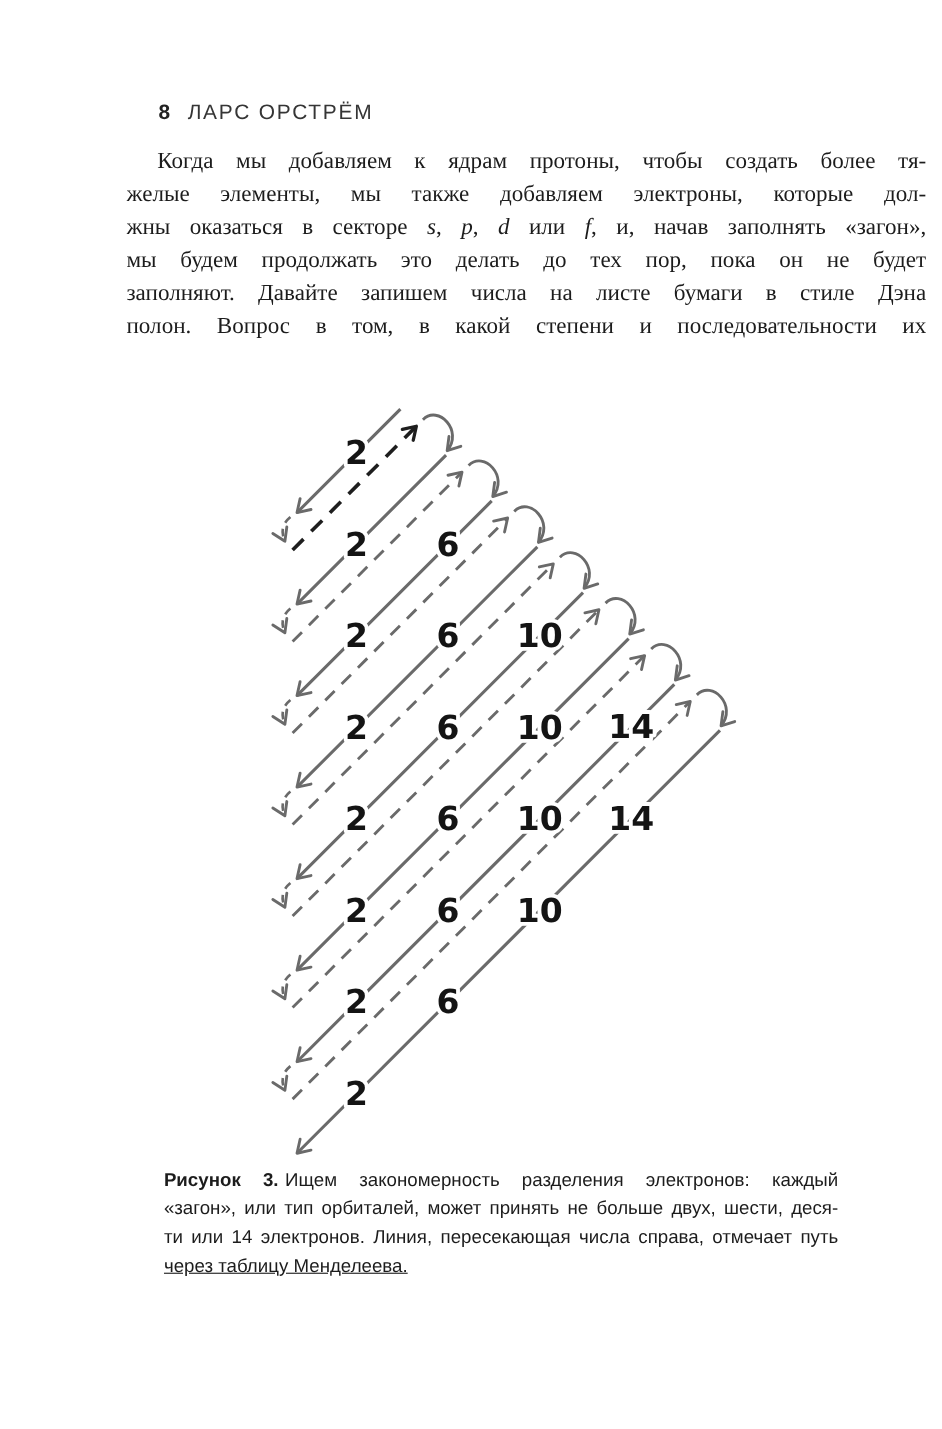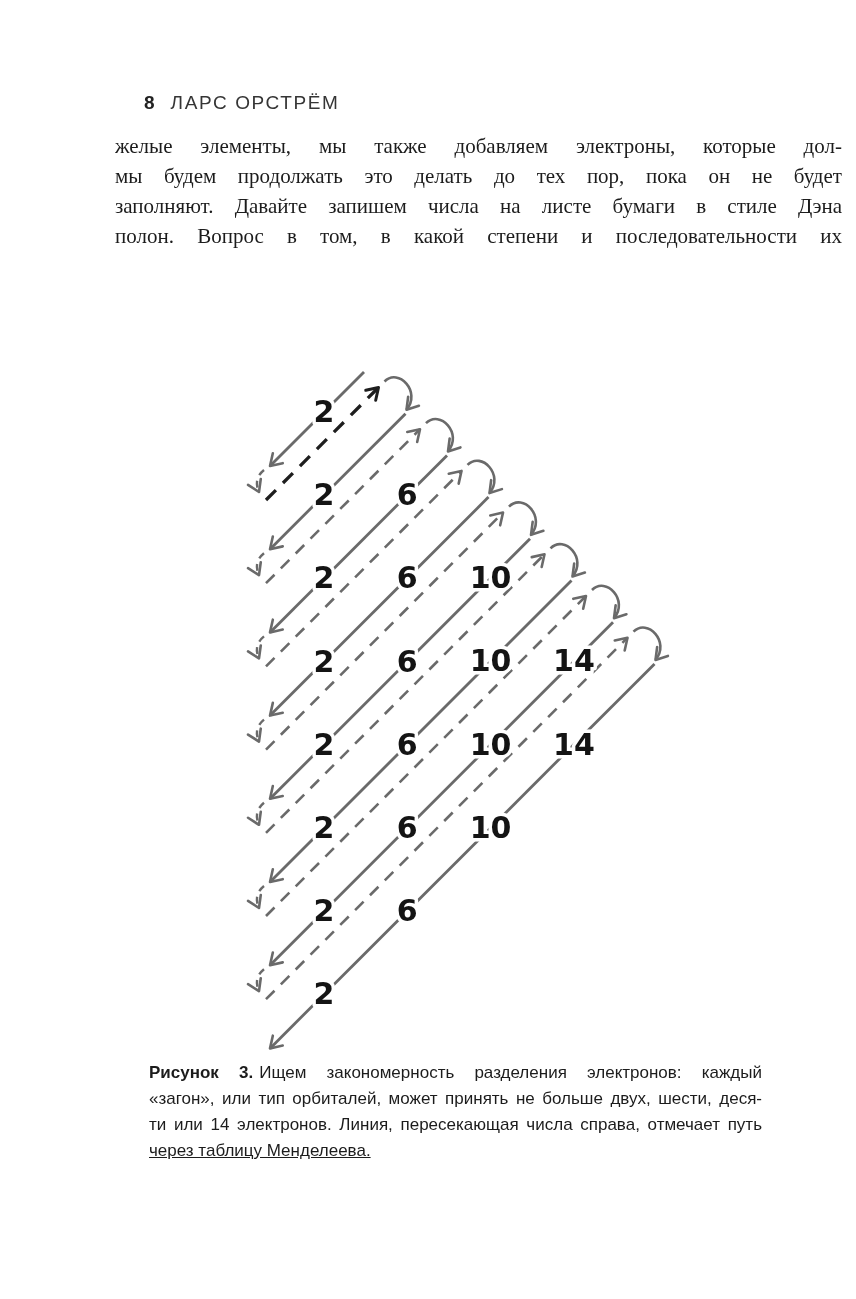--- a/index.html
+++ b/index.html
@@ -40,21 +40,23 @@
 </style>
 </head>
 <body>
 
 <div class="page" style="--paper: #ffffff; --ink: #1c1c1c; --head-ink: #353535;">
   <div class="running-head">
     <span class="num">8</span><span class="title">ЛАРС ОРСТРЁМ</span>
   </div>
 
   <div class="body-text" id="paragraph">
+      <div class="body-line first">Когда мы добавляем к ядрам протоны, чтобы создать более тя-</div>
       <div class="body-line">желые элементы, мы также добавляем электроны, которые дол-</div>
+      <div class="body-line">жны оказаться в секторе <i>s</i>, <i>p</i>, <i>d</i> или <i>f</i>, и, начав заполнять «загон»,</div>
       <div class="body-line">мы будем продолжать это делать до тех пор, пока он не будет</div>
       <div class="body-line">заполняют. Давайте запишем числа на листе бумаги в стиле Дэна</div>
       <div class="body-line">полон. Вопрос в том, в какой степени и последовательности их</div>
     </div>
 
   <svg class="figure-svg" id="figure-svg" viewBox="0 0 856 1299" xmlns="http://www.w3.org/2000/svg">
       <defs>
         <marker id="chevG" orient="auto" markerUnits="userSpaceOnUse" markerWidth="32" markerHeight="32" refX="0" refY="0" viewBox="-16 -16 32 32">
           <path d="M-11,-7 L0,0 L-11,7" fill="none" stroke="#6a6a6a" stroke-width="2.6" stroke-linecap="round" stroke-linejoin="round"></path>
         </marker>

